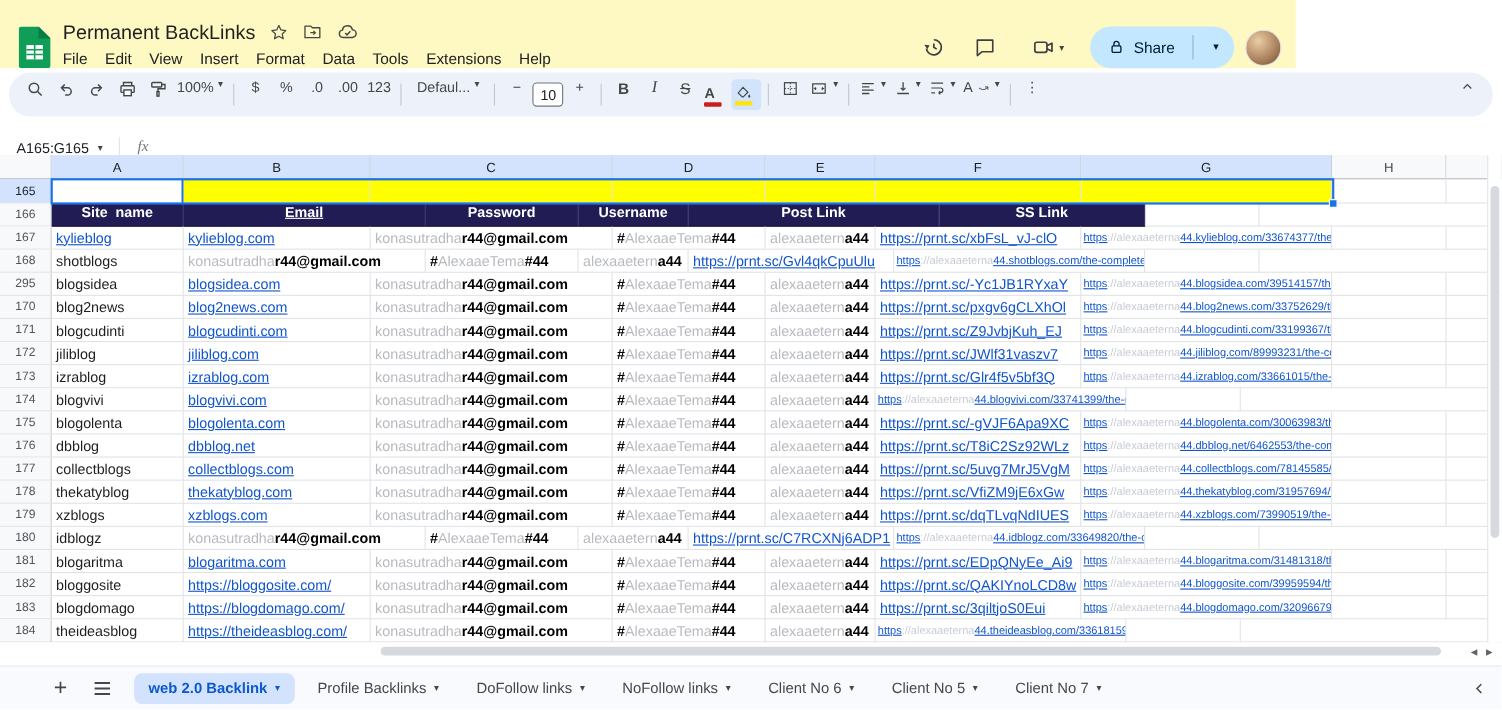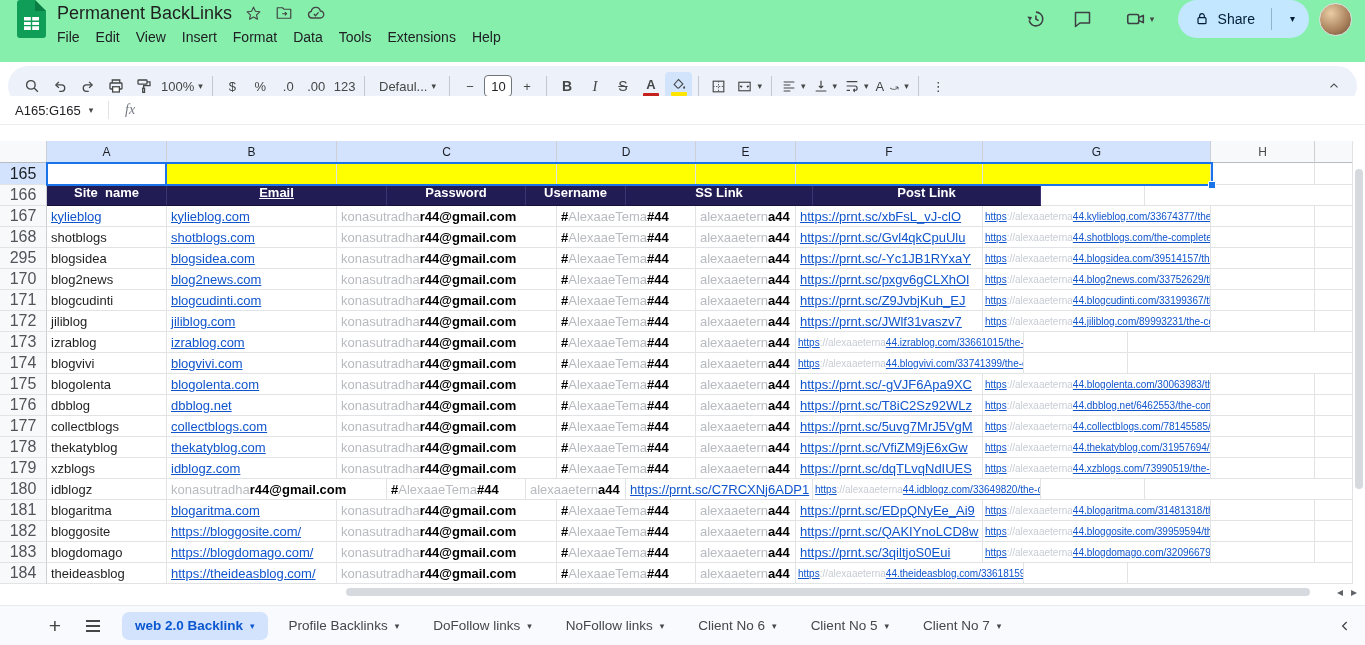--- a/index.html
+++ b/index.html
@@ -2,71 +2,71 @@
 <html><head>
 <meta charset="utf-8">
 <style>
   *{margin:0;padding:0;box-sizing:border-box}
   html,body{width:1365px;height:645px;overflow:hidden;background:#fff;
     font-family:"Liberation Sans","DejaVu Sans",sans-serif;position:relative}
   svg{display:block}
   .caret{font-size:9px;color:#444746;line-height:1}
 
   
-  .titlebar{position:absolute;left:0;top:0;width:1365px;height:62px;display:flex;align-items:flex-start;padding-left:17px;background:#86efac}
+  .titlebar{position:absolute;left:0;top:0;width:1178px;height:62px;display:flex;align-items:flex-end;padding-left:17px;background:#fef9c3}
   .titleblock{margin-left:11px;display:flex;flex-direction:column}
   .titlerow{display:flex;align-items:center;height:26px}
   .doctitle{font-size:18px;color:#1f1f1f;white-space:nowrap}
   .ticon{margin-left:13px;display:flex;align-items:center}
   .menubar{display:flex;margin-left:-8px;margin-top:2px}
   .menu-item{font-size:14px;color:#202124;padding:1px 8px;border-radius:4px;cursor:default;white-space:nowrap}
   .headactions{margin-left:auto;display:flex;align-items:center;gap:10px;padding-right:13px}
   .hicon{width:38px;height:38px;display:flex;align-items:center;justify-content:center;border-radius:50%}
   .camwrap{width:56px;gap:3px;border-radius:19px}
   .sharebtn{height:38px;background:#c2e7ff;border-radius:19px;display:flex;align-items:center;padding:0 4px 0 16px;gap:8px;color:#001d35;font-size:14px;font-weight:400}
   .sharesep{width:1px;height:22px;background:rgba(0,29,53,.25);margin-left:8px}
   .sharebtn .caret{padding:0 10px;font-size:10px;color:#001d35}
   .avatar{width:33px;height:33px;border-radius:50%;background:radial-gradient(circle at 35% 30%,#e9cda5,#a9805b 60%,#6f5138 95%);border:1px solid #e0e0e0}
 
   
   .toolbar{position:absolute;left:8px;top:66px;width:1349px;height:40px;background:#edf2fa;border-radius:21px;display:flex;align-items:center;padding:0 10px;gap:1px}
-  .tb{height:28px;min-width:27px;padding:0 3px;display:flex;align-items:center;justify-content:center;border-radius:4px;color:#444746;font-size:13px;gap:4px;white-space:nowrap}
+  .tb{height:28px;min-width:27px;padding:0 3px;display:flex;justify-content:center;border-radius:4px;color:#444746;font-size:13px;gap:4px;white-space:nowrap}
   .sep{width:1px;height:20px;background:#c4c7ce;margin:0 5px;flex:none}
   .fsbox{width:28px;height:22px;border:1px solid #70757a;border-radius:4px;background:#fff;font-size:13px;display:flex;align-items:center;justify-content:center;color:#202124}
   .bold-t{font-weight:700;font-size:14px}
   .italic-t{font-style:italic;font-family:"Liberation Serif",serif;font-size:15px}
   .strike-t{text-decoration:line-through;font-size:14px}
   .colorbtn{flex-direction:column;gap:0;padding-top:2px}
   .colorbtn .glyph{font-size:13px;font-weight:600;line-height:14px}
   .colorbtn .bar{width:16px;height:4px;margin-top:1px;border-radius:1px}
   .bar-red{background:#c5221f}
   .bar-yellow{background:#ffe500}
   .fillsel{background:#d2e3fc;border-radius:4px}
   .spacer{flex:1}
 
   
-  .formulabar{position:absolute;left:0;top:96px;width:1365px;height:29px;background:#fff;display:flex;align-items:center;border-bottom:1px solid #eceef1}
+  .formulabar{position:absolute;left:0;top:120px;width:1365px;height:29px;background:#fff;display:flex;align-items:center;border-bottom:1px solid #eceef1}
   .namebox{width:104px;padding-left:15px;font-size:13px;color:#202124;display:flex;align-items:center;gap:8px}
   .fbar-sep{width:1px;height:18px;background:#e1e3e6;margin:0 4px}
   .fx{font-style:italic;font-family:"Liberation Serif",serif;color:#747880;font-size:14px;margin-left:12px}
   .formula-input{flex:1;height:100%}
 
   
   .grid{position:absolute;left:0;top:141px;width:1365px;height:443px;background:#fff}
   .colheaders,.grow{display:flex}
   .colheaders{height:22px}
   .cell{flex:none;border-right:1px solid #e2e3e5;border-bottom:1px solid #e2e3e5;overflow:hidden;white-space:nowrap}
   .c0{width:47px}.c1{width:120px}.c2{width:170px}.c3{width:220px}.c4{width:139px}
   .c5{width:100px}.c6{width:187px}.c7{width:228px}.c8{width:104px}
   .cfill{flex:1 1 auto;border-right:none}
   .colcell,.corner{background:#f8f9fa;border-right:1px solid #ccd0d5;border-bottom:1px solid #b9bdc2;display:flex;align-items:center;justify-content:center;font-size:12px;color:#474b50}
   .selhead{background:#d3e3fd;color:#1b1f24}
   .grow{height:21px}
   .r165{height:22px}
-  .rowhead{background:#f8f9fa;border-right:1px solid #ccd0d5;display:flex;align-items:center;justify-content:center;font-size:16px;color:#50545a}
+  .rowhead{background:#f8f9fa;border-right:1px solid #ccd0d5;display:flex;align-items:center;justify-content:center;font-size:11px;color:#50545a}
   .selrowhead{background:#d3e3fd;color:#1b1f24}
   .active-cell{background:#fff;border-right:2px solid #1a73e8}
   .yellow-cell{background:#ffff00}
   .navy-head{background:#221c55;color:#fff;font-weight:700;font-size:13px;display:flex;align-items:flex-start;justify-content:center;white-space:pre;border-right:1px solid #3a3470;border-bottom:1px solid #15103d}
   .u{text-decoration:underline}
   .dcell{display:flex;align-items:center;padding:0 4px;font-size:13px;color:#1f1f1f}
   .link{color:#1155cc;text-decoration:underline}
   .gray{color:#b7babf}
   .dark{color:#000;font-weight:600}
   .postcell{font-size:10px;padding:0 2px}
@@ -326,22 +326,22 @@
         <div class="cell c7 yellow-cell"></div>
         <div class="cell c8"></div>
         <div class="cell cfill"></div>
       </div>
       <div class="grow r166">
         <div class="cell c0 rowhead">166</div>
         <div class="cell c1 navy-head"><span>Site  name</span></div>
         <div class="cell c3 navy-head"><span class="u">Email</span></div>
         <div class="cell c4 navy-head"><span>Password</span></div>
         <div class="cell c5 navy-head"><span>Username</span></div>
+        <div class="cell c7 navy-head"><span>Post Link</span></div>
         <div class="cell c6 navy-head"><span>SS Link</span></div>
-        <div class="cell c7 navy-head"><span>Post Link</span></div>
         <div class="cell c8"></div>
         <div class="cell cfill"></div>
       </div>
       <div class="grow">
         <div class="cell c0 rowhead">167</div>
         <div class="cell c1 dcell">
           <span class="link">kylieblog</span>
         </div>
         <div class="cell c2 dcell">
           <span class="link">kylieblog.com</span>
@@ -368,23 +368,20 @@
           <span class="link">44.kylieblog.com/33674377/the-complete-g</span>
         </div>
         <div class="cell c8"></div>
         <div class="cell cfill"></div>
       </div>
       <div class="grow">
         <div class="cell c0 rowhead">168</div>
         <div class="cell c1 dcell">
           <span>shotblogs</span>
         </div>
-        <div class="cell c2 dcell">
-          <span class="link">shotblogs.com</span>
-        </div>
         <div class="cell c3 dcell">
           <span class="gray">konasutradha</span>
           <span class="dark">r44@gmail.com</span>
         </div>
         <div class="cell c4 dcell">
           <span class="dark">#</span>
           <span class="gray">AlexaaeTema</span>
           <span class="dark">#44</span>
         </div>
         <div class="cell c5 dcell">
@@ -544,20 +541,23 @@
         </div>
         <div class="cell c4 dcell">
           <span class="dark">#</span>
           <span class="gray">AlexaaeTema</span>
           <span class="dark">#44</span>
         </div>
         <div class="cell c5 dcell">
           <span class="gray">alexaaetern</span>
           <span class="dark">a44</span>
         </div>
+        <div class="cell c6 dcell">
+          <span class="link">https://prnt.sc/Glr4f5v5bf3Q</span>
+        </div>
         <div class="cell c7 dcell postcell">
           <span class="link">https</span>
           <span class="graypost">://alexaaeterna</span>
           <span class="link">44.izrablog.com/33661015/the-complete-g</span>
         </div>
         <div class="cell c8"></div>
         <div class="cell cfill"></div>
       </div>
       <div class="grow">
         <div class="cell c0 rowhead">174</div>
@@ -715,21 +715,21 @@
         </div>
         <div class="cell c8"></div>
         <div class="cell cfill"></div>
       </div>
       <div class="grow">
         <div class="cell c0 rowhead">179</div>
         <div class="cell c1 dcell">
           <span>xzblogs</span>
         </div>
         <div class="cell c2 dcell">
-          <span class="link">idblogz.com</span>
+          <span class="link">xzblogs.com</span>
         </div>
         <div class="cell c3 dcell">
           <span class="gray">konasutradha</span>
           <span class="dark">r44@gmail.com</span>
         </div>
         <div class="cell c4 dcell">
           <span class="dark">#</span>
           <span class="gray">AlexaaeTema</span>
           <span class="dark">#44</span>
         </div>

